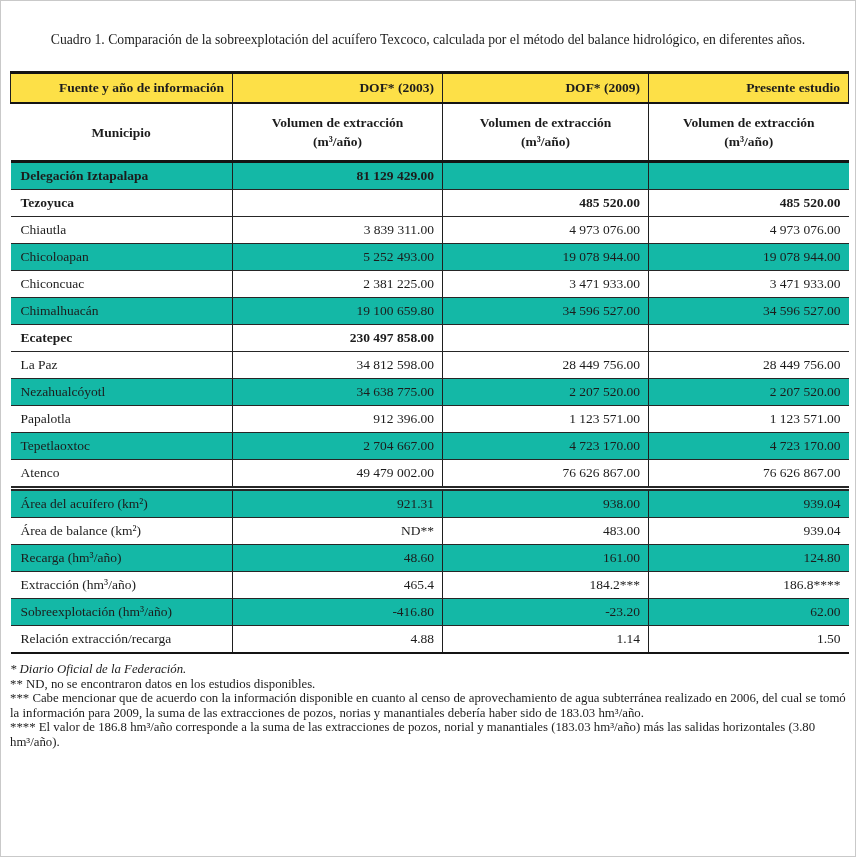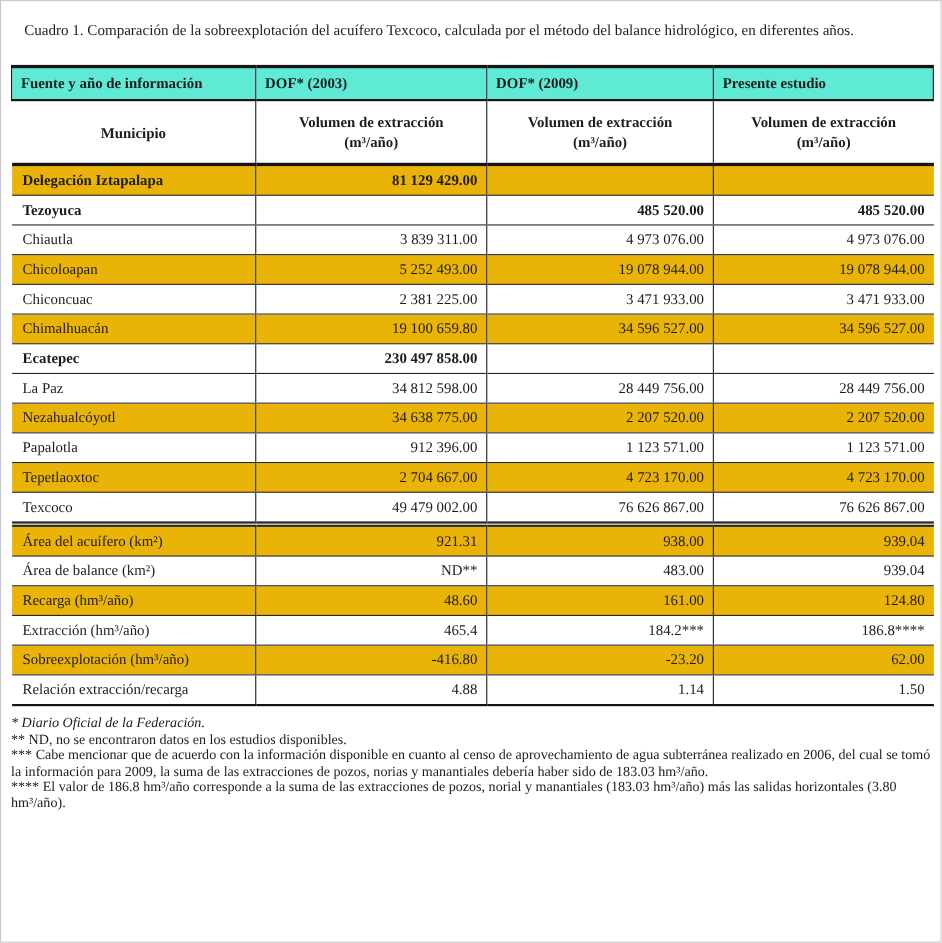--- a/index.html
+++ b/index.html
@@ -8,24 +8,24 @@
     background: #ffffff;
     box-sizing: border-box;
     border: 1px solid #c9c9c9;
     font-family: "Liberation Serif", "DejaVu Serif", serif;
     color: #1c1c1c;
     overflow: hidden;
   }
   .page { padding: 6px 9px 0 9px; }
 
   .title {
-    text-align: left;
+    text-align: center;
     font-size: 13.7px;
     line-height: 26px;
-    margin: 8px auto 18px auto;
+    margin: 20px auto 18px auto;
     max-width: 812px;
   }
 
   table.cmp {
     width: 838px;
     border-collapse: collapse;
     table-layout: fixed;
   }
   col.c1 { width: 222px; }
   col.c2 { width: 210px; }
@@ -36,43 +36,43 @@
     font-size: 13.5px;
     padding: 3px 8px;
     height: 20px;
     line-height: 20px;
     overflow: hidden;
     white-space: nowrap;
   }
   .col-sep { border-left: 1.5px solid #1f1f1f; }
 
   tr.hdr1 td {
-    background: #5eead4;
+    background: #fde047;
     font-weight: bold;
-    text-align: left;
+    text-align: right;
     border-top: 3px solid #141414;
     border-bottom: 2px solid #141414;
     height: 22px;
   }
   tr.hdr1 td:first-child { border-left: 1.5px solid #1f1f1f; }
   tr.hdr1 td:last-child  { border-right: 1.5px solid #1f1f1f; }
 
   tr.hdr2 td {
     font-weight: bold;
     text-align: center;
     border-bottom: 3px solid #141414;
     height: 48px;
     line-height: 19px;
     vertical-align: middle;
     white-space: normal;
     padding: 4px 24px;
   }
 
   tbody td { border-bottom: 1.5px solid #262626; }
-  tr.shade td { background: #eab308; }
+  tr.shade td { background: #14b8a6; }
   tr.bold-row td { font-weight: bold; }
   tr.dbl td { border-bottom: 5px double #262626; }
   tr.end td { border-bottom: 2.5px solid #141414; }
 
   td.name-cell { text-align: left; padding-left: 10px; }
   td.val-cell  { text-align: right; }
 
   .footnotes { margin-top: 8px; width: 838px; }
   .footnotes p {
     margin: 0;
@@ -171,21 +171,21 @@
           <td class="val-cell col-sep">1 123 571.00</td>
           <td class="val-cell col-sep">1 123 571.00</td>
         </tr>
         <tr class="shade">
           <td class="name-cell">Tepetlaoxtoc</td>
           <td class="val-cell col-sep">2 704 667.00</td>
           <td class="val-cell col-sep">4 723 170.00</td>
           <td class="val-cell col-sep">4 723 170.00</td>
         </tr>
         <tr class="dbl">
-          <td class="name-cell">Texcoco</td>
+          <td class="name-cell">Atenco</td>
           <td class="val-cell col-sep">49 479 002.00</td>
           <td class="val-cell col-sep">76 626 867.00</td>
           <td class="val-cell col-sep">76 626 867.00</td>
         </tr>
       </tbody>
     <tbody id="summary-body">
         <tr class="shade">
           <td class="name-cell">Área del acuífero (km²)</td>
           <td class="val-cell col-sep">921.31</td>
           <td class="val-cell col-sep">938.00</td>

